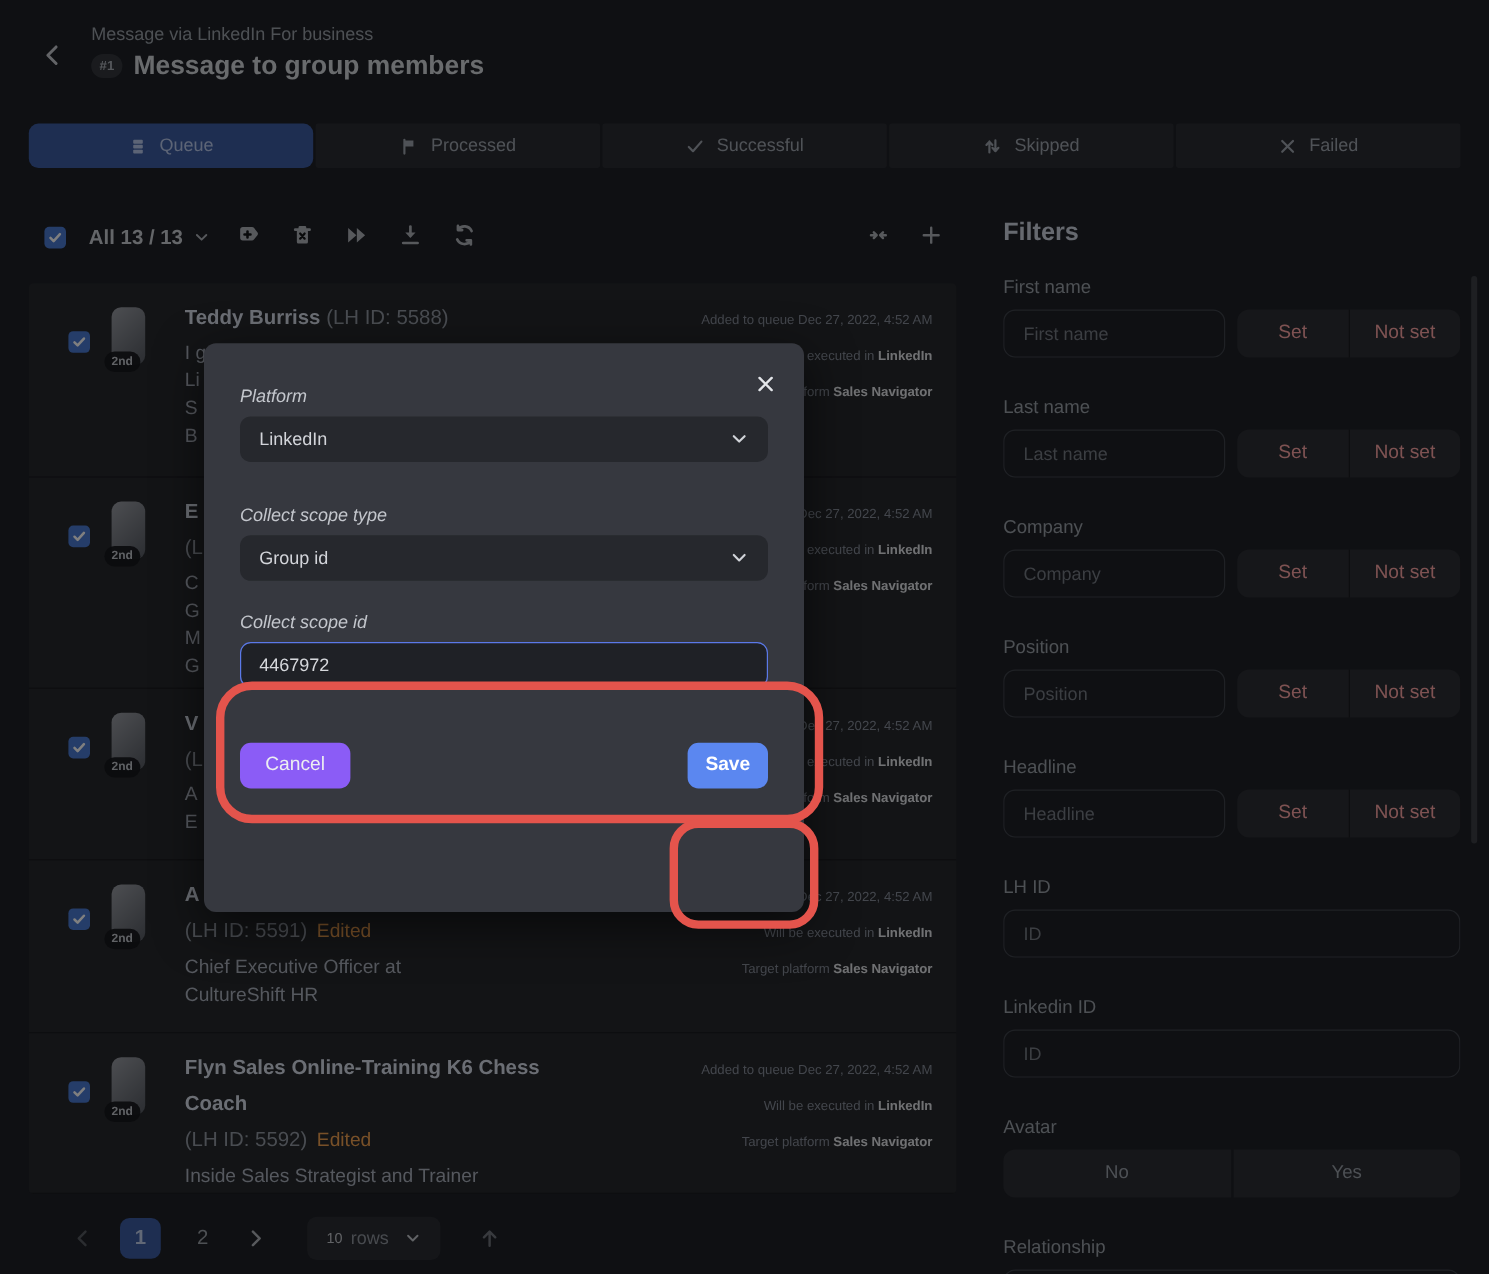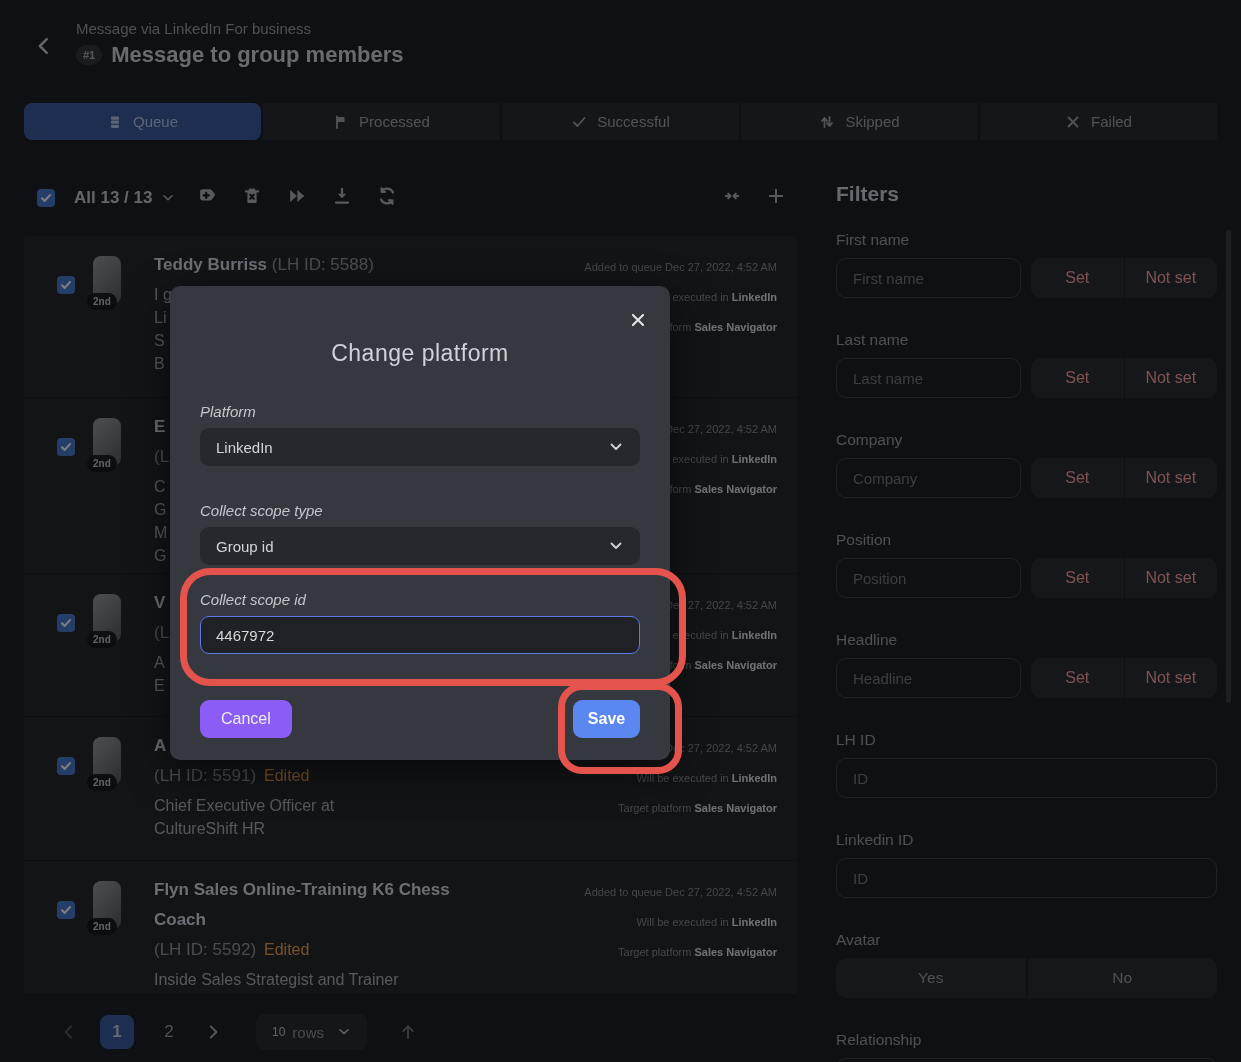--- a/index.html
+++ b/index.html
@@ -453,22 +453,22 @@
         </div>
         <div class="fgroup">
           <div class="flabel">Linkedin ID</div>
           <div class="frow">
             <input class="finput" placeholder="ID" style="">
           </div>
         </div>
         <div class="fgroup">
           <div class="flabel">Avatar</div>
           <div class="yn">
+            <span class="ynbtn">No</span>
             <span class="ynbtn">Yes</span>
-            <span class="ynbtn">No</span>
           </div>
         </div>
         <div class="fgroup">
           <div class="flabel">Relationship</div>
           <div class="frow">
             <input class="finput" placeholder="" style="">
           </div>
         </div>
       </div>
   </div>
@@ -477,21 +477,20 @@
   <div class="dim"></div>
 
   <div class="modal">
     <div class="modal-close">
         <span class="icon">
           <svg width="18" height="18" viewBox="0 0 16 16" fill="none" stroke="currentColor" stroke-width="1.8" stroke-linecap="round" stroke-linejoin="round">
             <path d="M3.5 3.5l9 9M12.5 3.5l-9 9"></path>
           </svg>
         </span>
       </div>
-    <div class="modal-title">Change platform</div>
 
     <div class="mlabel">Platform</div>
     <div class="mselect">
       <span>LinkedIn</span>
       <span class="icon">
           <svg width="16" height="16" viewBox="0 0 16 16" fill="none" stroke="currentColor" stroke-width="1.8" stroke-linecap="round" stroke-linejoin="round">
             <path d="M3.5 5.5L8 10l4.5-4.5"></path>
           </svg>
         </span>
     </div>

